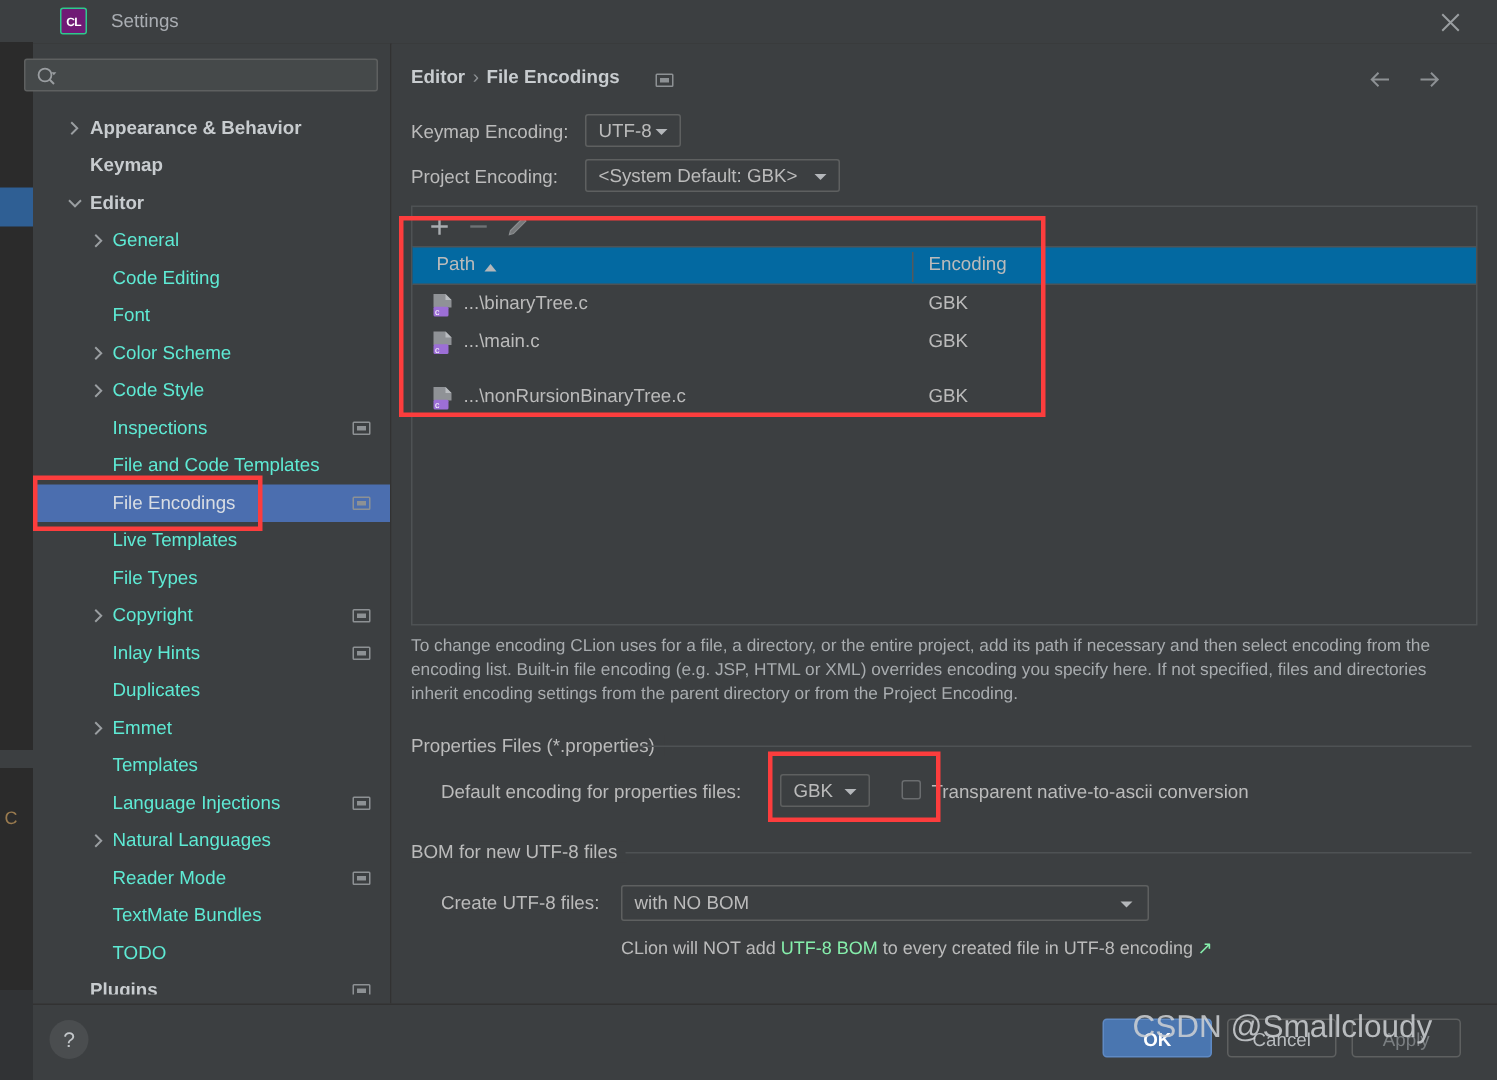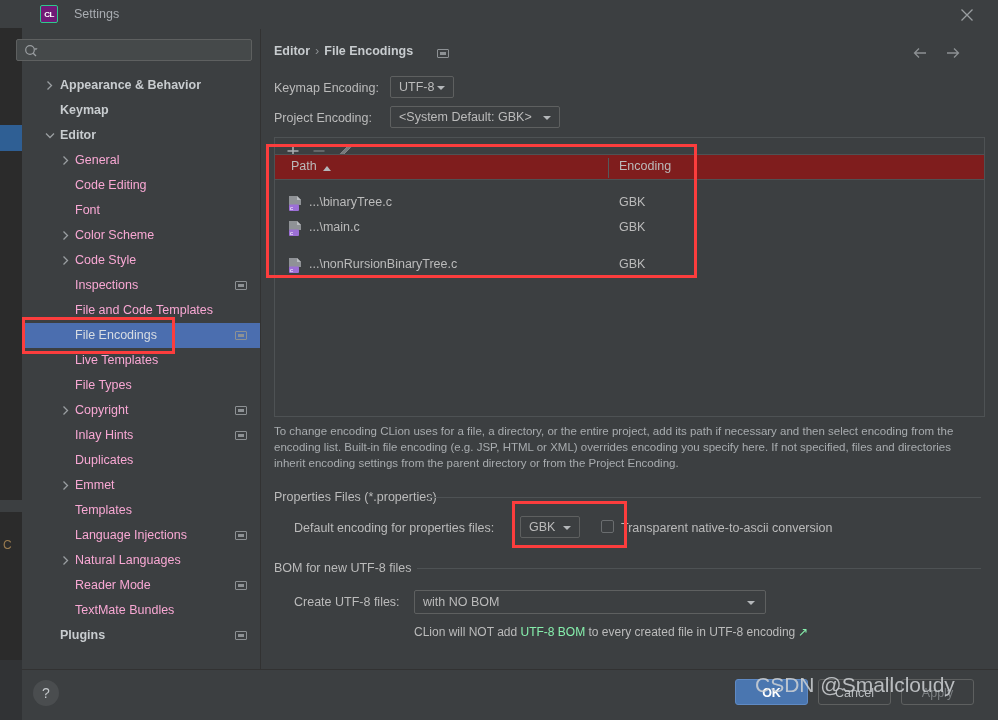--- a/index.html
+++ b/index.html
@@ -39,21 +39,21 @@
   .searchbox{position:absolute;left:-6px;top:10px;width:236px;height:22px;
              background:#45494a;border:1px solid #5e6060;border-radius:2px;box-sizing:border-box;}
   .searchbox .mag{position:absolute;left:7px;top:4px;}
   .searchbox input{position:absolute;left:28px;top:1px;width:198px;height:18px;border:none;
                    background:transparent;outline:none;color:#bbbbbb;font-size:12px;
                    font-family:"Liberation Sans",sans-serif;}
 
   .tree{position:absolute;left:0;top:44px;width:238px;height:590px;overflow:hidden;}
   .tree-item{position:relative;height:25px;line-height:25px;padding-left:0;white-space:nowrap;}
   .tree-item .arrow{position:absolute;left:22px;top:0;width:12px;height:25px;}
-  .tree-item .lbl{position:absolute;top:0;font-size:12.5px;color:#f9a8d4;}
+  .tree-item .lbl{position:absolute;top:0;font-size:12.5px;color:#5eead4;}
   .tree-item.depth0 .lbl{left:38px;font-weight:bold;color:#c8cccf;}
   .tree-item.depth0.noarrow .lbl{left:38px;}
   .tree-item.depth1 .lbl{left:53px;}
   .tree-item.depth1 .arrow{left:38px;}
   .tree-item.selected{background:#4b6eaf;}
   .tree-item.selected .lbl{color:#d8dde3;}
   .tree-item .plugin-badge{position:absolute;right:13px;top:8px;width:12px;height:9px;
         border:1px solid #8d9194;box-sizing:border-box;border-radius:1px;}
   .tree-item .plugin-badge::after{content:"";position:absolute;left:2px;top:2px;width:6px;height:3px;
         background:#8d9194;}
@@ -80,21 +80,21 @@
          box-sizing:border-box;height:22px;line-height:20px;color:#bbbbbb;font-size:12.5px;}
   .combo .val{position:absolute;left:8px;top:0;white-space:nowrap;}
   .combo .caret{position:absolute;top:9px;width:0;height:0;border-left:4px solid transparent;
         border-right:4px solid transparent;border-top:4px solid #b4b7ba;}
 
   
   .tbl-wrap{position:absolute;left:13px;top:108px;width:711px;height:280px;
             border:1px solid #4e5254;box-sizing:border-box;background:#3c3f41;}
   .tbl-toolbar{position:absolute;left:0;top:0;width:100%;height:26px;}
   .tbl-toolbar .ti{position:absolute;top:4px;width:18px;height:18px;}
-  .tbl-head{position:absolute;left:0;top:16px;width:100%;height:26px;background:#7f1d1d;
+  .tbl-head{position:absolute;left:0;top:26px;width:100%;height:26px;background:#0369a1;
             border-bottom:1px solid #4e5254;border-top:1px solid #4e5254;box-sizing:border-box;text-decoration:underline;}
   .tbl-head .th{position:absolute;top:4px;font-size:12.5px;color:#bbbbbb;}
   .tbl-head .th.path{left:16px;}
   .tbl-head .th.enc{left:344px;}
   .tbl-head .divider{position:absolute;left:333px;top:3px;width:1px;height:20px;background:#55595b;}
   .sort-caret{position:absolute;left:48px;top:11px;width:0;height:0;border-left:4px solid transparent;
         border-right:4px solid transparent;border-bottom:5px solid #b4b7ba;}
   .trow{position:absolute;left:0;width:100%;height:25px;}
   .trow .cfile{position:absolute;left:13px;top:4px;width:15px;height:17px;}
   .trow .p{position:absolute;left:34px;top:4px;font-size:12.5px;color:#bbbbbb;white-space:nowrap;}
@@ -254,20 +254,23 @@
               <path d="M3.5 8.5 L7.5 12.5 L3.5 16.5" stroke="#9a9ea1" stroke-width="1.3" fill="none"></path>
             </svg></span>
           <span class="lbl">Natural Languages</span>
         </div>
         <div class="tree-item depth1 noarrow">
           <span class="lbl">Reader Mode</span>
           <span class="plugin-badge"></span>
         </div>
         <div class="tree-item depth1 noarrow">
           <span class="lbl">TextMate Bundles</span>
+        </div>
+        <div class="tree-item depth1 noarrow">
+          <span class="lbl">TODO</span>
         </div>
         <div class="tree-item depth0 noarrow">
           <span class="lbl">Plugins</span>
           <span class="plugin-badge"></span>
         </div>
       </div>
     <div class="tree-scroll"></div>
   </div>
 
   <div class="content">

